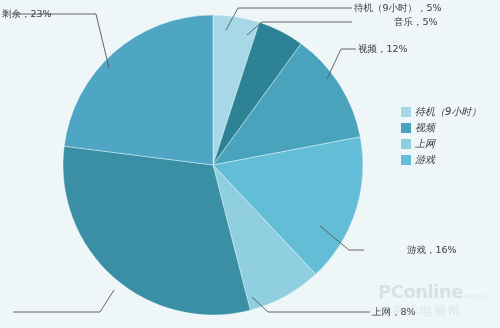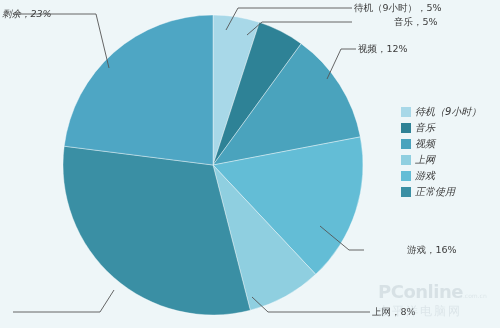--- a/index.html
+++ b/index.html
@@ -127,47 +127,39 @@
 
       <path d="M 109 68 L 96 14 L 13 14"></path>
     </g>
   </svg>
 
   <div class="callout-label" style="left:354px; top:2px;">待机（9小时），5%</div>
   <div class="callout-label" style="left:354px; top:16px;margin-left:40px;">音乐，5%</div>
   <div class="callout-label" style="left:358px; top:43px;">视频，12%</div>
   <div class="callout-label" style="left:366px; top:244px;margin-left:41px;">游戏，16%</div>
   <div class="callout-label" style="left:372px; top:306px;">上网，8%</div>
-  <div class="callout-label" style="left:2px; top:8px;font-style:italic;">剩余，23%</div>
+  <div class="callout-label" style="left:2px; top:8px;">剩余，23%</div>
 
   <div class="legend-box">
     <div class="legend-row">
       <span class="legend-swatch" style="background: rgb(168, 216, 232);"></span>
       <span class="legend-text">待机（9小时）</span>
-    </div>
-    <div class="legend-row">
-      <span class="legend-swatch" style="background: rgb(46, 130, 150);"></span>
-      <span class="legend-text">音乐</span>
     </div>
     <div class="legend-row">
       <span class="legend-swatch" style="background: rgb(74, 163, 189);"></span>
       <span class="legend-text">视频</span>
     </div>
     <div class="legend-row">
       <span class="legend-swatch" style="background: rgb(143, 207, 224);"></span>
       <span class="legend-text">上网</span>
     </div>
     <div class="legend-row">
       <span class="legend-swatch" style="background: rgb(99, 189, 214);"></span>
       <span class="legend-text">游戏</span>
     </div>
-    <div class="legend-row">
-      <span class="legend-swatch" style="background: rgb(58, 143, 164);"></span>
-      <span class="legend-text">正常使用</span>
-    </div>
   </div>
 
   <div class="watermark">
     <div class="wm-line1"><span>PConline</span><span class="wm-suffix">.com.cn</span></div>
     <div class="wm-line2">太平洋电脑网</div>
   </div>
 
 </div>
 
 </body></html>

